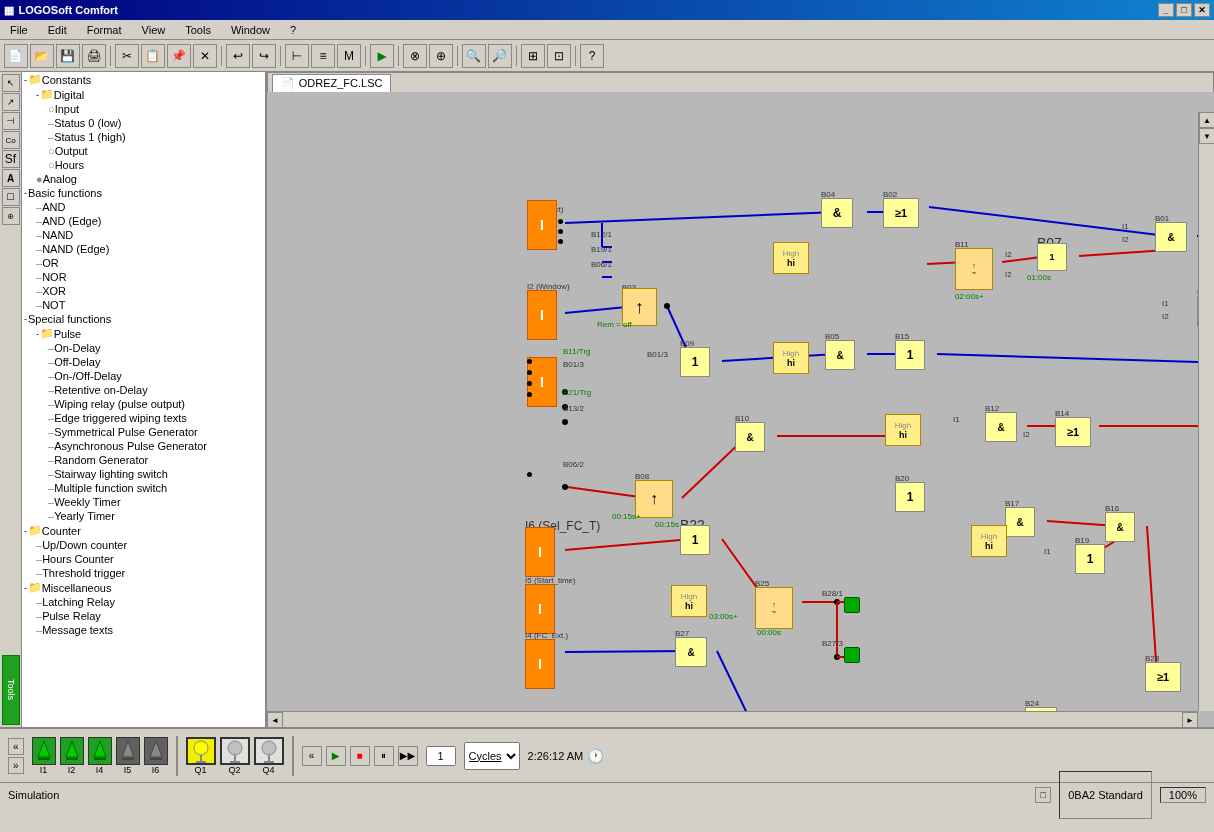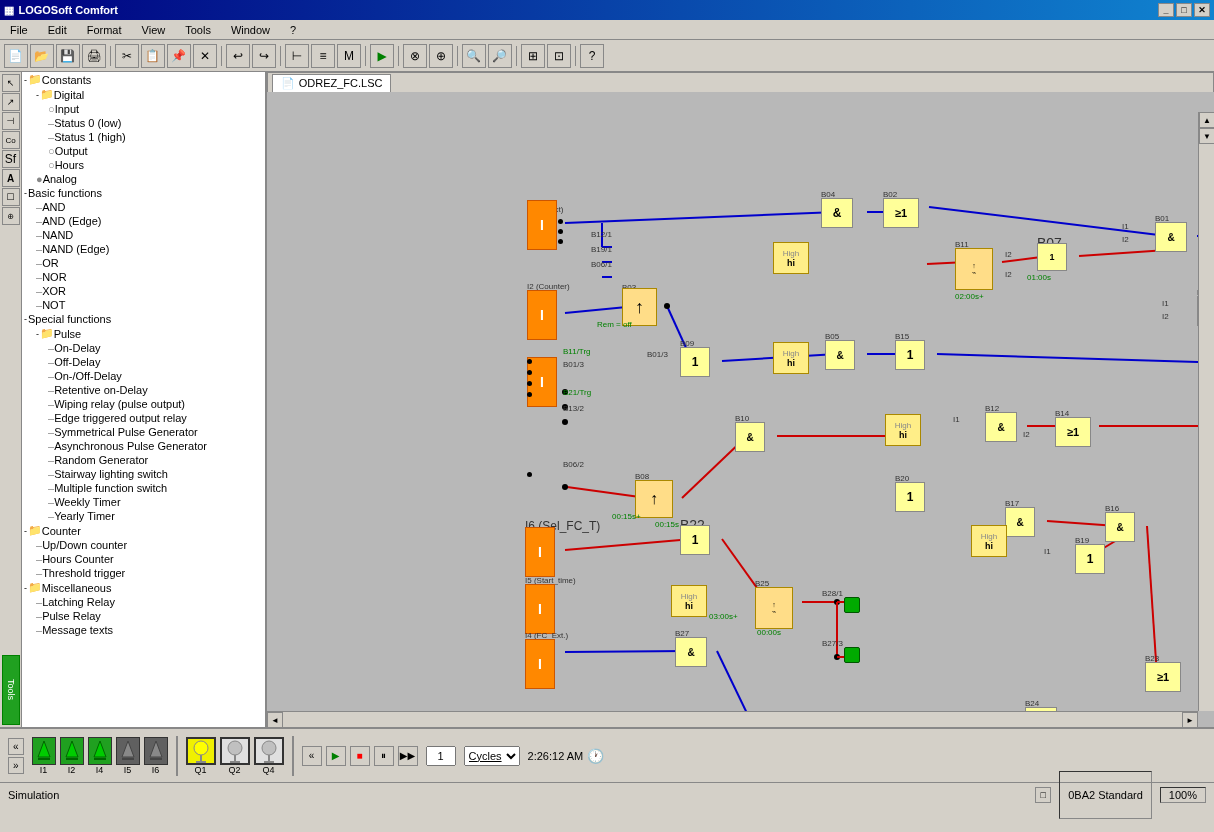--- a/index.html
+++ b/index.html
@@ -385,21 +385,21 @@
       <div class="tree-item tree-indent-2">
         <span class="item-icon">–</span>
         <span>Retentive on-Delay</span>
       </div>
       <div class="tree-item tree-indent-2">
         <span class="item-icon">–</span>
         <span>Wiping relay (pulse output)</span>
       </div>
       <div class="tree-item tree-indent-2">
         <span class="item-icon">–</span>
-        <span>Edge triggered output relay</span>
+        <span>Edge triggered wiping texts</span>
       </div>
       <div class="tree-item tree-indent-2">
         <span class="item-icon">–</span>
         <span>Symmetrical Pulse Generator</span>
       </div>
       <div class="tree-item tree-indent-2">
         <span class="item-icon">–</span>
         <span>Asynchronous Pulse Generator</span>
       </div>
       <div class="tree-item tree-indent-2">
@@ -551,21 +551,21 @@
       <div style="position:absolute; left:324px; top:138px; font-size:8px; color:#333;">B12/1</div>
 
       <div style="position:absolute; left:324px; top:153px; font-size:8px; color:#333;">B19/1</div>
 
       <div style="position:absolute; left:324px; top:168px; font-size:8px; color:#333;">B06/1</div>
 
       <div style="position:absolute; left:291px; top:127px; width:5px; height:5px; border-radius:50%; background:black;"></div>
       <div style="position:absolute; left:291px; top:137px; width:5px; height:5px; border-radius:50%; background:black;"></div>
       <div style="position:absolute; left:291px; top:147px; width:5px; height:5px; border-radius:50%; background:black;"></div>
 
-      <div style="position:absolute; left:260px; top:190px; font-size:8px; color:#333; white-space:nowrap;">I2 (Counter)</div>
+      <div style="position:absolute; left:260px; top:190px; font-size:8px; color:#333; white-space:nowrap;">I2 (Window)</div>
       <div style="position:absolute; left:260px; top:198px; width:30px; height:50px; background:#ff8800; border:1px solid #cc5500; display:flex; align-items:center; justify-content:center; font-weight:bold; font-size:14px; color:white;">I</div>
 
       <div style="position:absolute; left:260px; top:265px; width:30px; height:50px; background:#ff8800; border:1px solid #cc5500; display:flex; align-items:center; justify-content:center; font-weight:bold; font-size:14px; color:white;">I</div>
 
       <div style="position:absolute; left:296px; top:268px; font-size:8px; color:#333;">B01/3</div>
 
       <div style="position:absolute; left:296px; top:296px; font-size:8px; color:#008000;">B21/Trg</div>
 
       <div style="position:absolute; left:296px; top:255px; font-size:8px; color:#008000;">B11/Trg</div>
 
@@ -849,21 +849,21 @@
   <div class="playback-controls">
     <div class="play-btn">«</div>
     <div class="play-btn" style="color:green;">▶</div>
     <div class="play-btn" style="color:red;">■</div>
     <div class="play-btn">⏸</div>
     <div class="play-btn">▶▶</div>
   </div>
 
   <input type="text" value="1" style="width: 30px; height: 20px; text-align: center; font-size: 11px;">
 
-  <select style="height:20px; font-size:11px;text-decoration:underline;">
+  <select style="height:28px; font-size:11px;text-decoration:underline;">
     <option>Cycles</option>
   </select>
 
   <div style="display:flex; align-items:center; gap:4px;">
     <span style="font-size:11px;">2:26:12 AM</span>
     <span style="font-size:14px;">🕐</span>
   </div>
 </div>
 
 <div class="status-bar">

